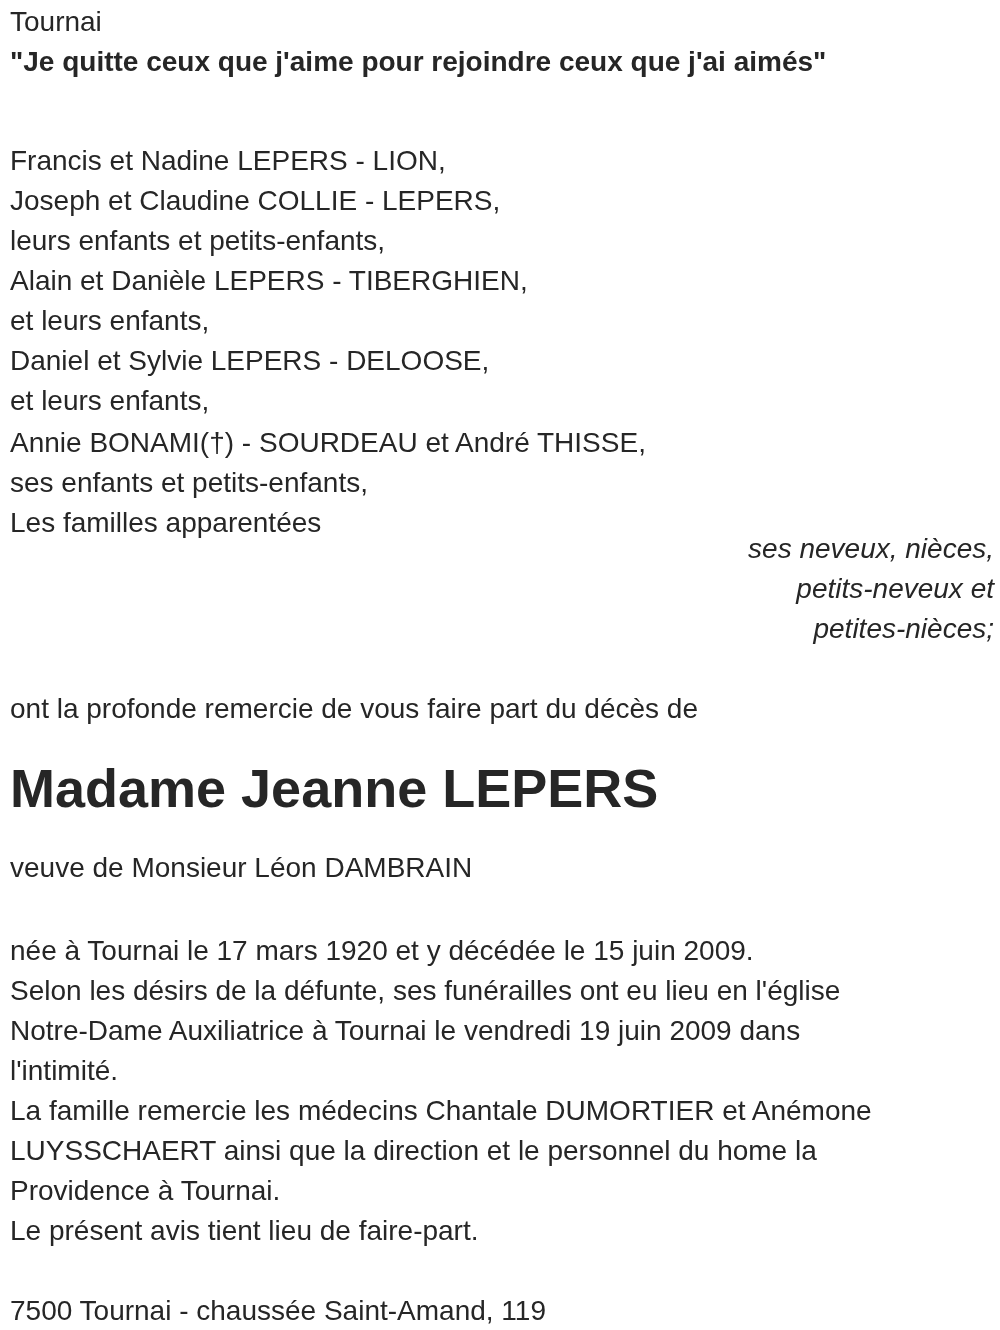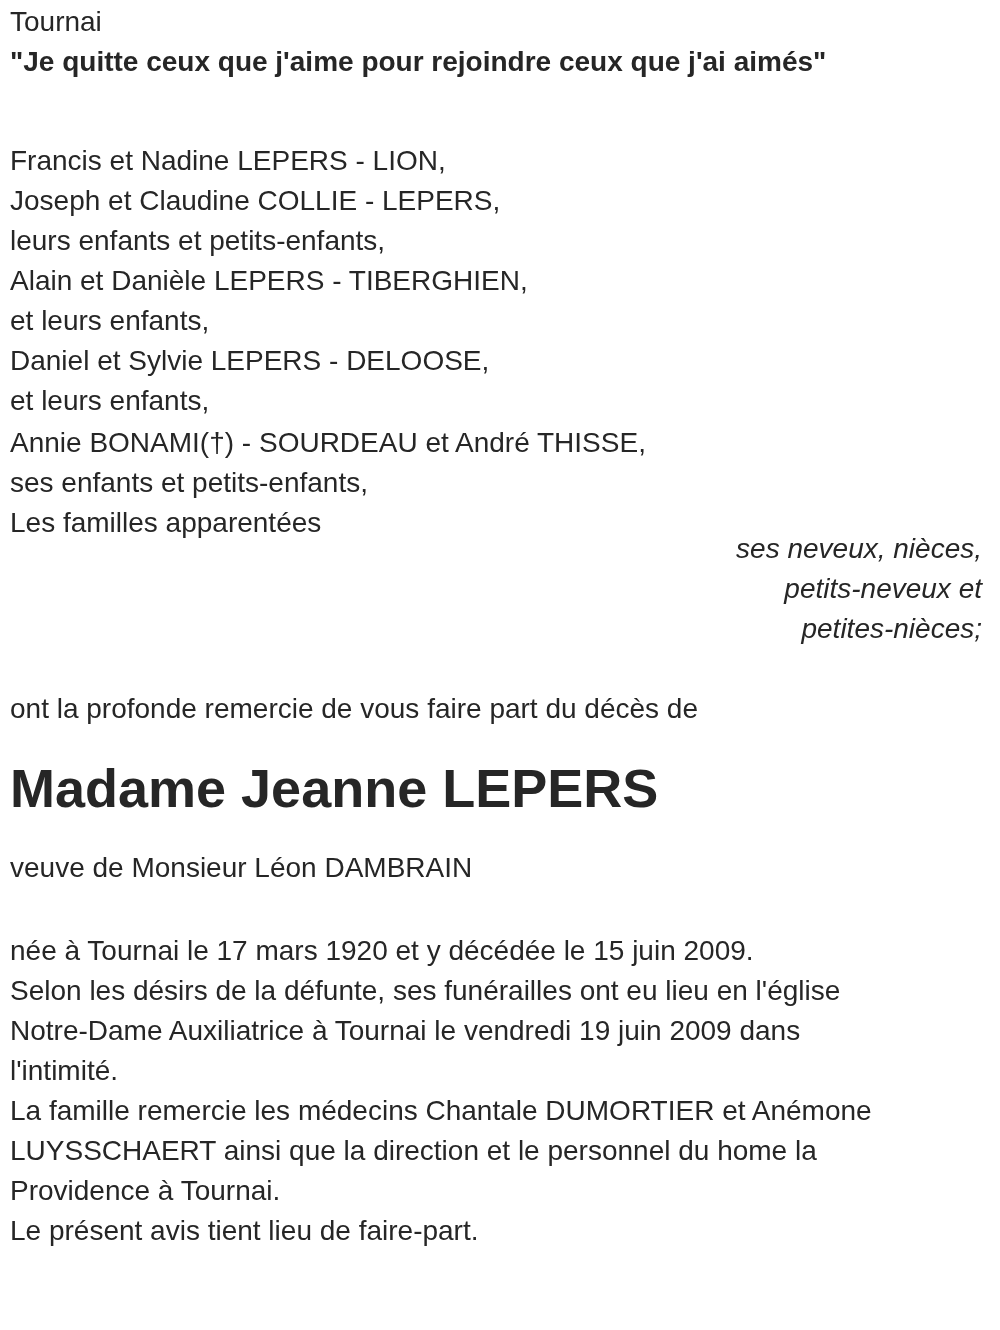--- a/index.html
+++ b/index.html
@@ -6,21 +6,21 @@
   html, body {
     margin: 0;
     padding: 0;
     background: #ffffff;
   }
   .notice {
     position: relative;
     width: 1000px;
     height: 1330px;
     box-sizing: border-box;
-    padding: 2px 18px 0 10px;
+    padding: 2px 6px 0 10px;
     font-family: "Liberation Sans", sans-serif;
     font-size: 28px;
     line-height: 40px;
     color: #262626;
     overflow: hidden;
   }
   .line, .block {
     white-space: pre-line;
   }
   .city {
@@ -92,13 +92,14 @@
 
   <div class="block details">née à Tournai le 17 mars 1920 et y décédée le 15 juin 2009.
 Selon les désirs de la défunte, ses funérailles ont eu lieu en l'église
 Notre-Dame Auxiliatrice à Tournai le vendredi 19 juin 2009 dans
 l'intimité.
 La famille remercie les médecins Chantale DUMORTIER et Anémone
 LUYSSCHAERT ainsi que la direction et le personnel du home la
 Providence à Tournai.
 Le présent avis tient lieu de faire-part.</div>
 
+  <div class="line address">7500 Tournai - chaussée Saint-Amand, 119</div>
 </div>
 
 </body></html>

